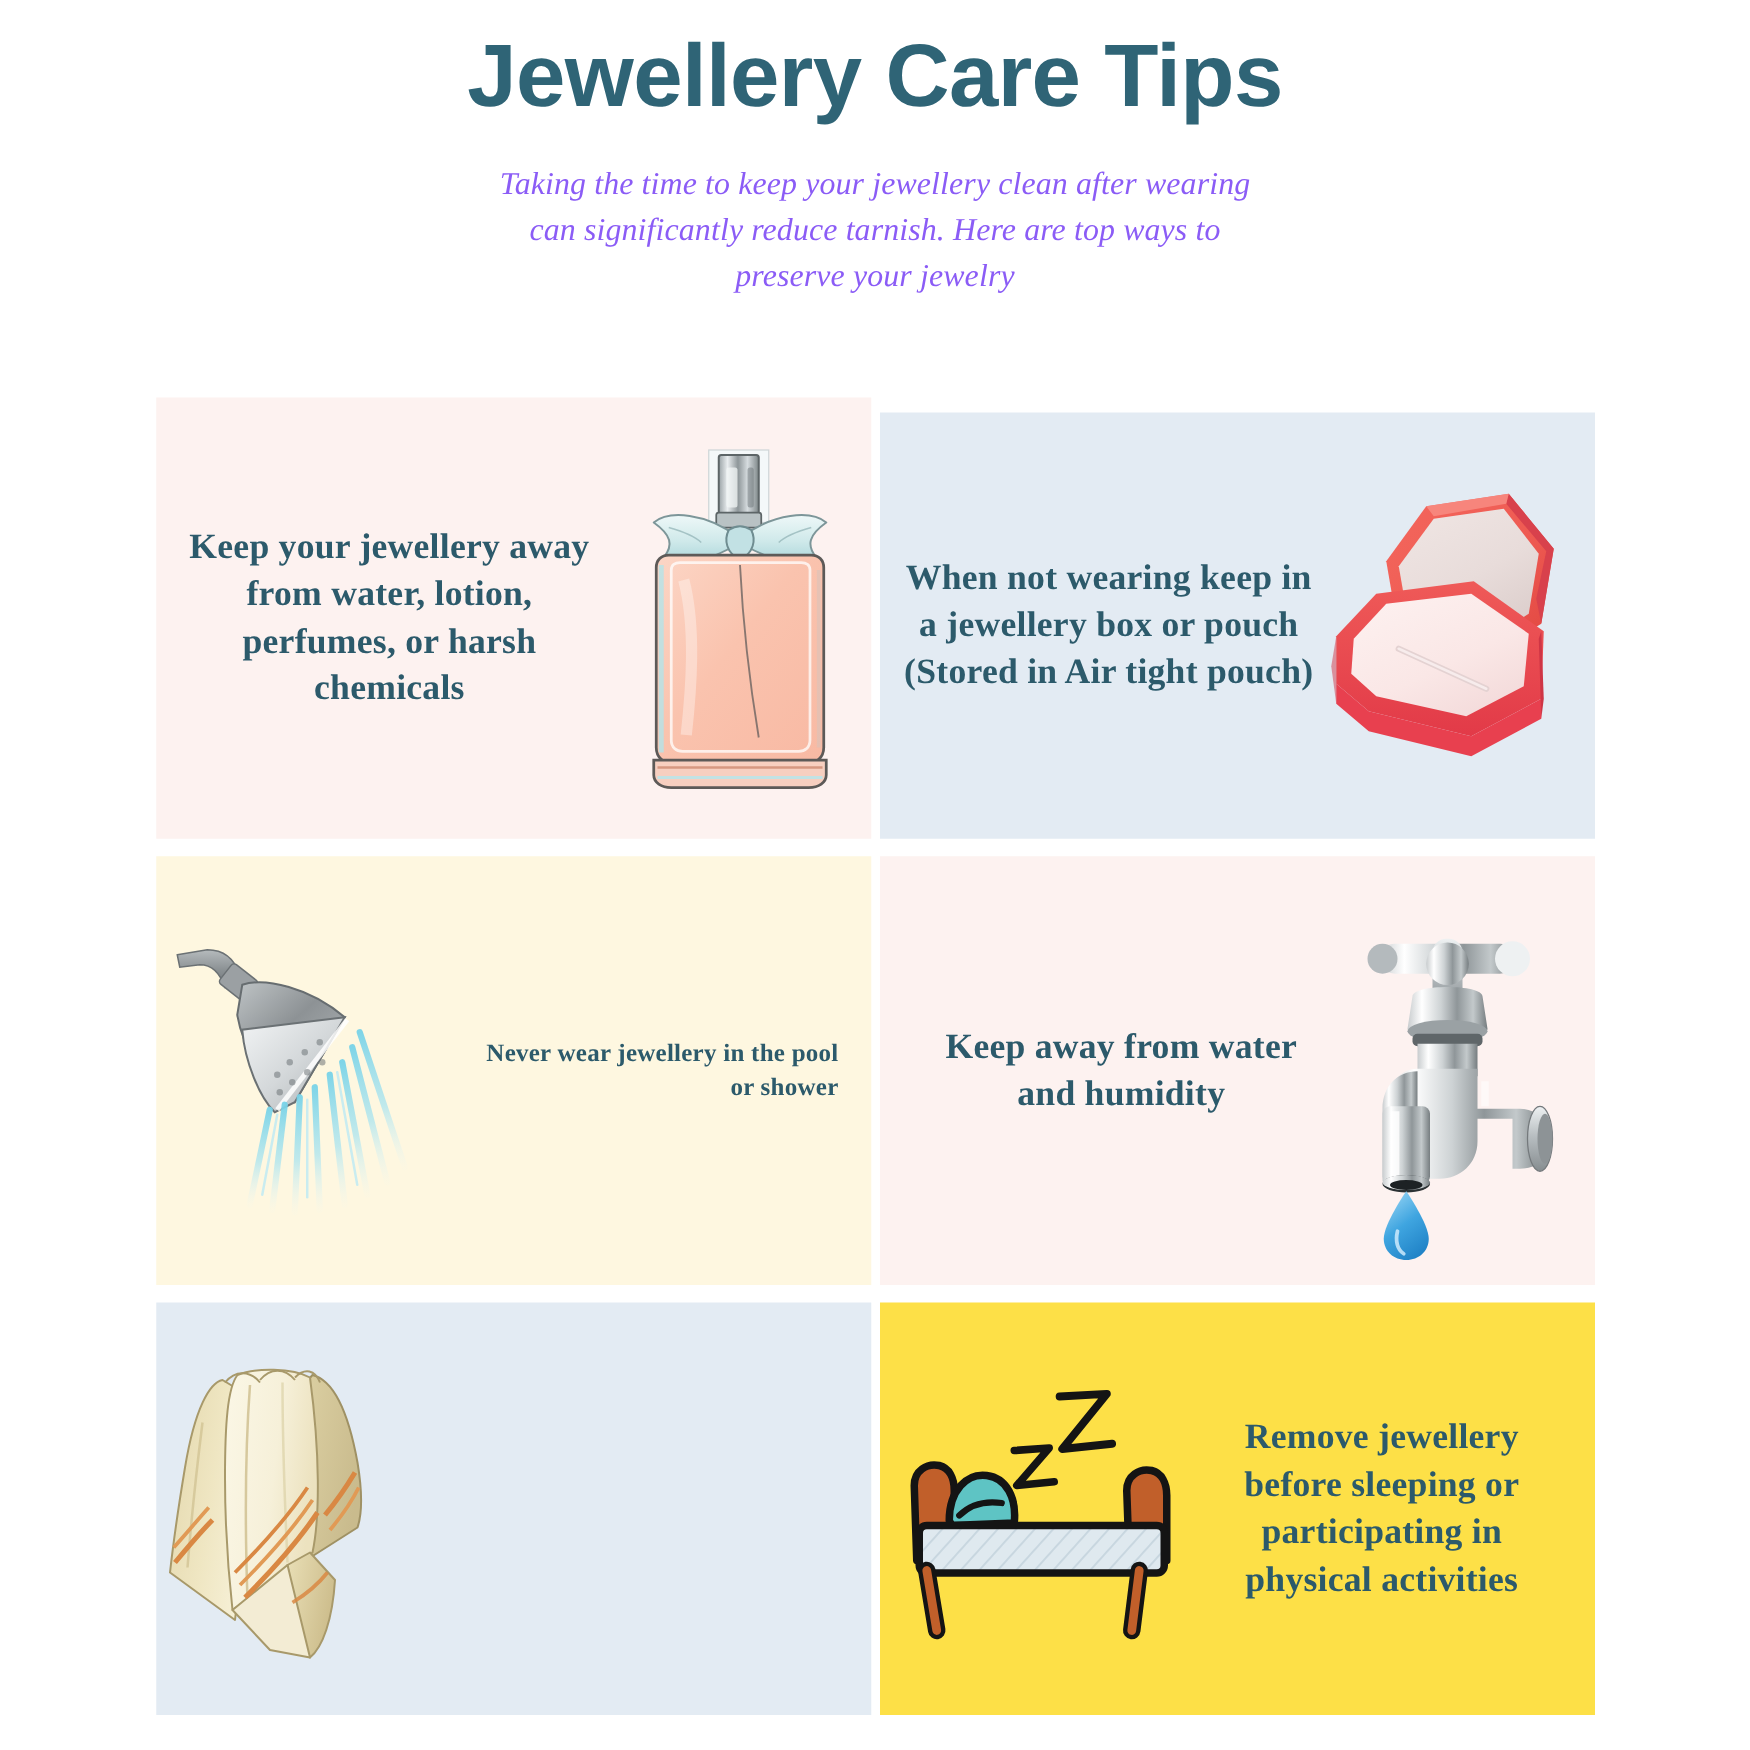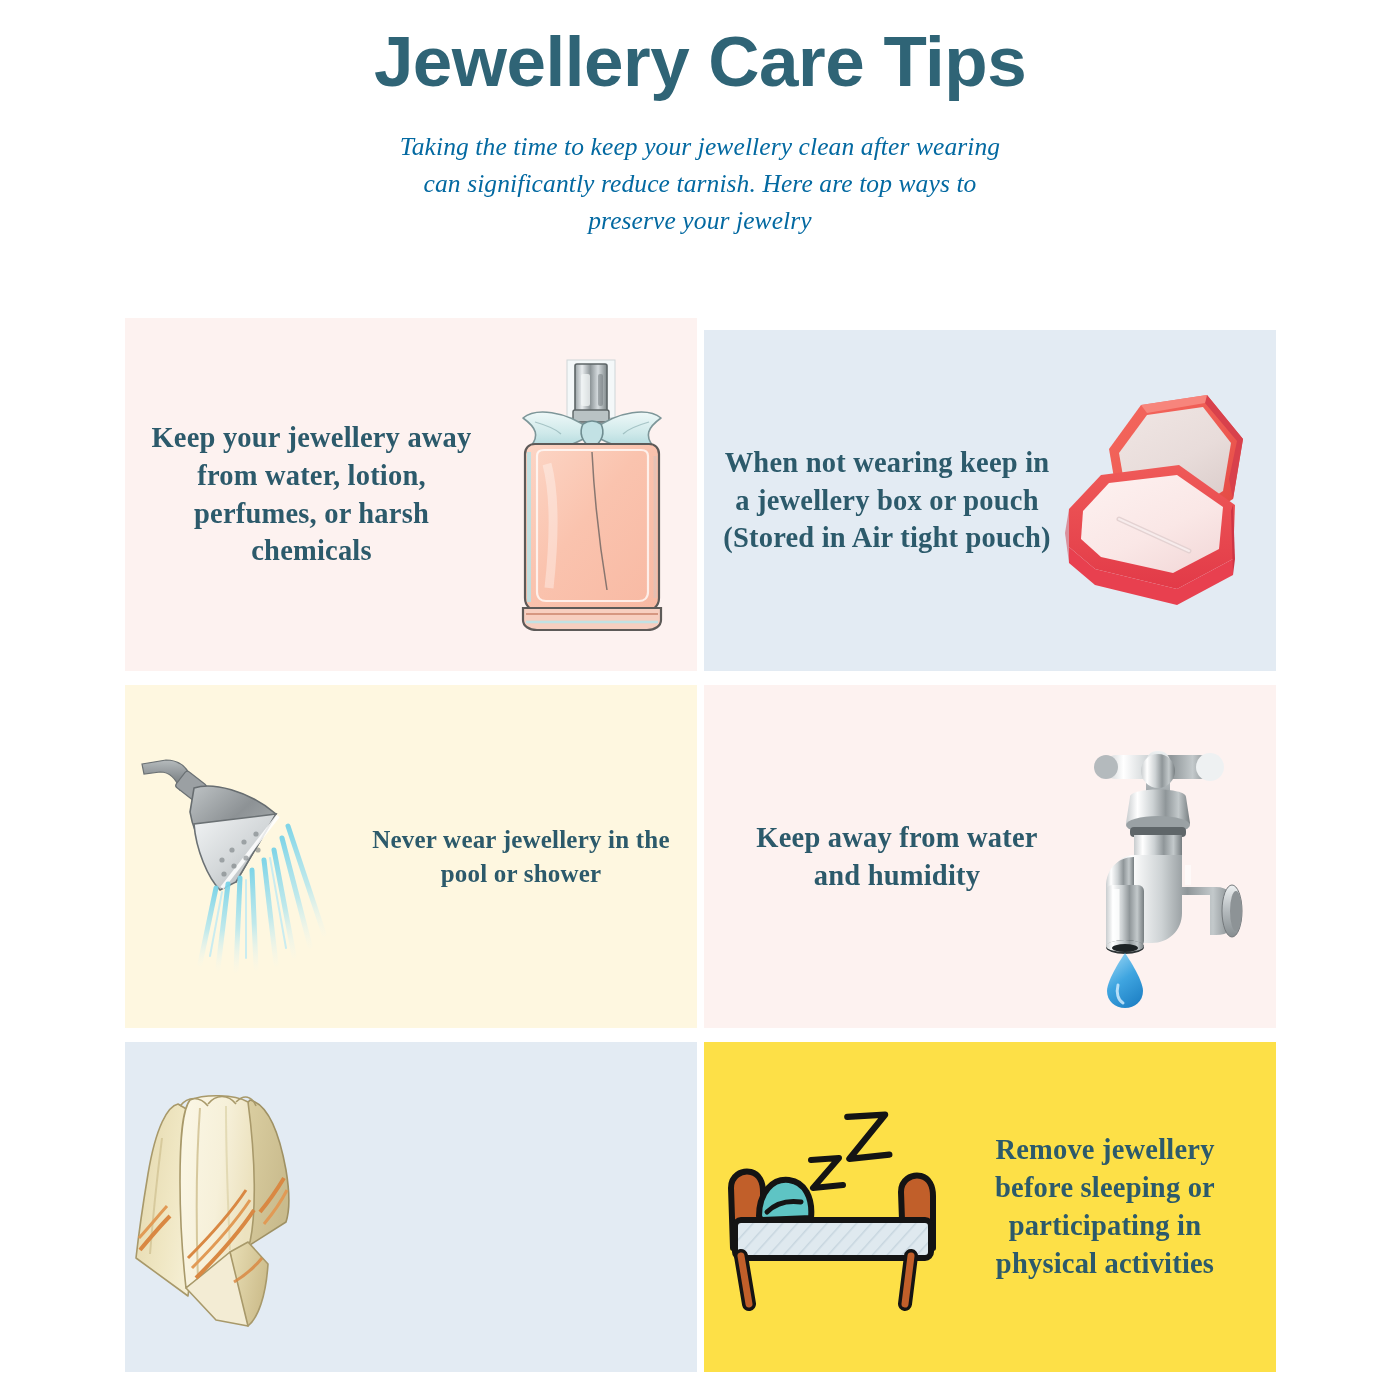--- a/index.html
+++ b/index.html
@@ -35,21 +35,21 @@
     line-height: 1.12;
   }
 
   .page-subtitle {
     margin: 26px auto 0 auto;
     width: 640px;
     font-family: "Liberation Serif", serif;
     font-style: italic;
     font-size: 25.5px;
     line-height: 1.47;
-    color: #0369a1;
+    color: #8b5cf6;
     letter-spacing: 0.1px;
   }
 
   
   .grid {
     position: absolute;
     left: 125px;
     top: 318px;
     width: 1151px;
     display: grid;
@@ -88,21 +88,21 @@
     justify-content: center;
   }
 
   
   .c1 .card-text { width: 345px; font-size: 28.5px; margin-left: 14px; }
   .c1 .art       { width: 200px; height: 300px; margin-left: 6px; }
 
   .c2 .card-text { width: 330px; font-size: 28.5px; margin-left: 18px; }
   .c2 .art       { width: 210px; height: 260px; margin-left: 2px; }
 
-  .c3 .card-text { width: 300px; font-size: 25px; margin-right: 26px; }
+  .c3 .card-text { width: 300px; font-size: 20px; margin-right: 26px; text-align: right; }
   .c3 .art       { width: 240px; height: 240px; margin-left: 26px; }
 
   .c4 .card-text { width: 290px; font-size: 28.5px; margin-left: 48px; }
   .c4 .art       { width: 215px; height: 250px; margin-left: 10px; }
 
   .c5 .card-text { width: 310px; font-size: 28.5px; margin-left: 50px; }
   .c5 .art       { width: 200px; height: 265px; margin-left: 0px; }
 
   .c6 .card-text { width: 290px; font-size: 28.5px; margin-right: 26px; }
   .c6 .art       { width: 250px; height: 230px; margin-left: 28px; }

